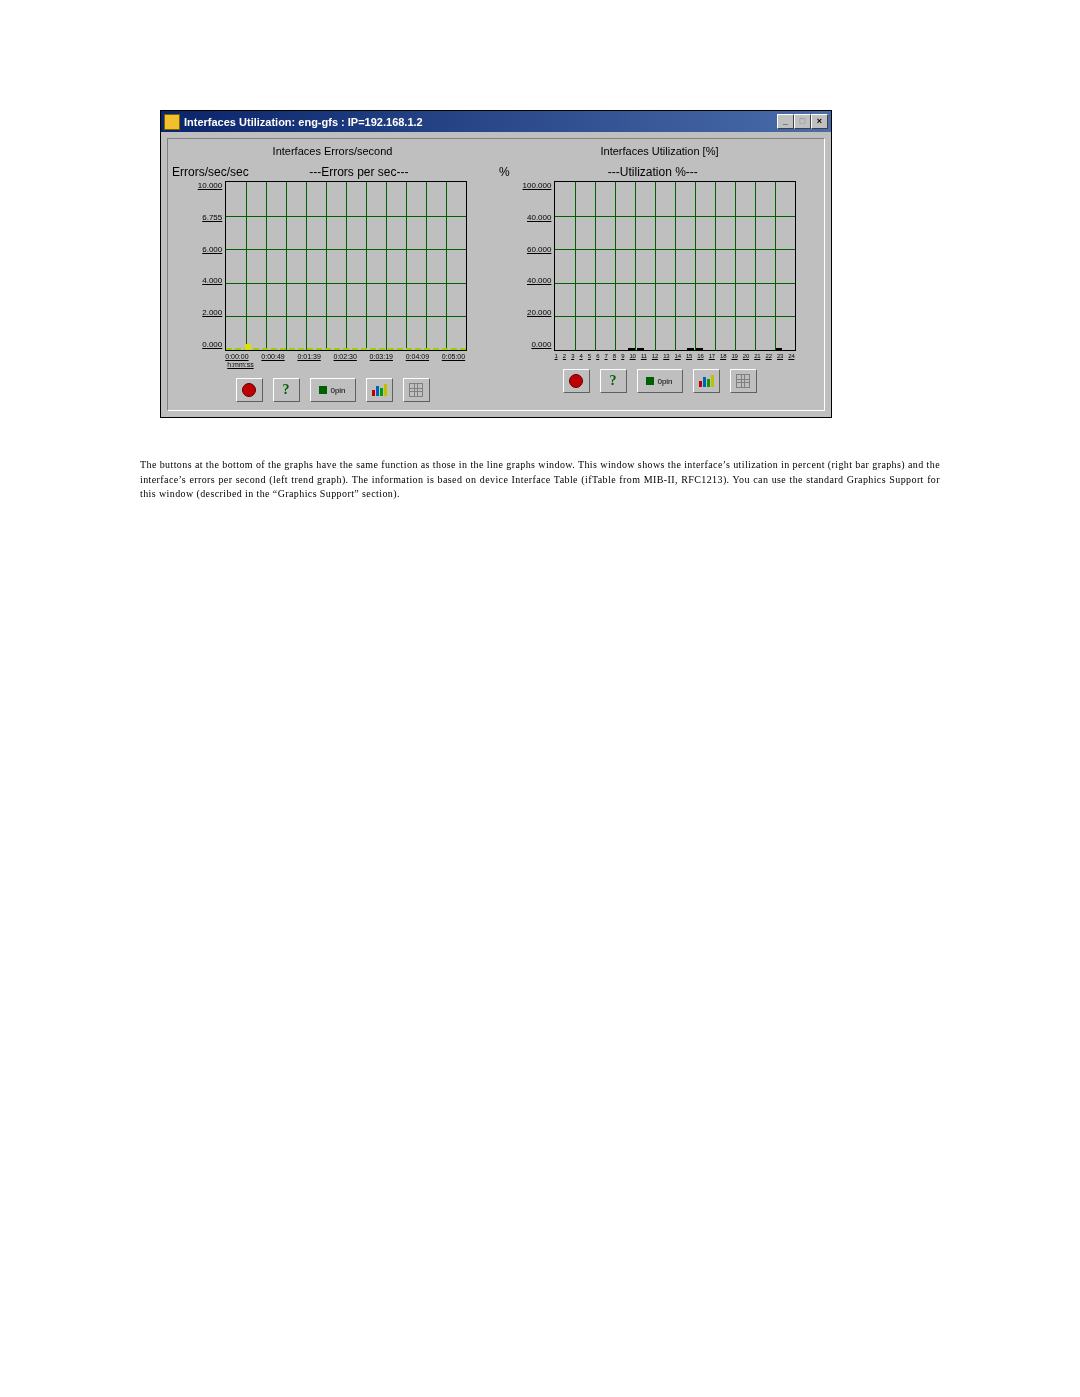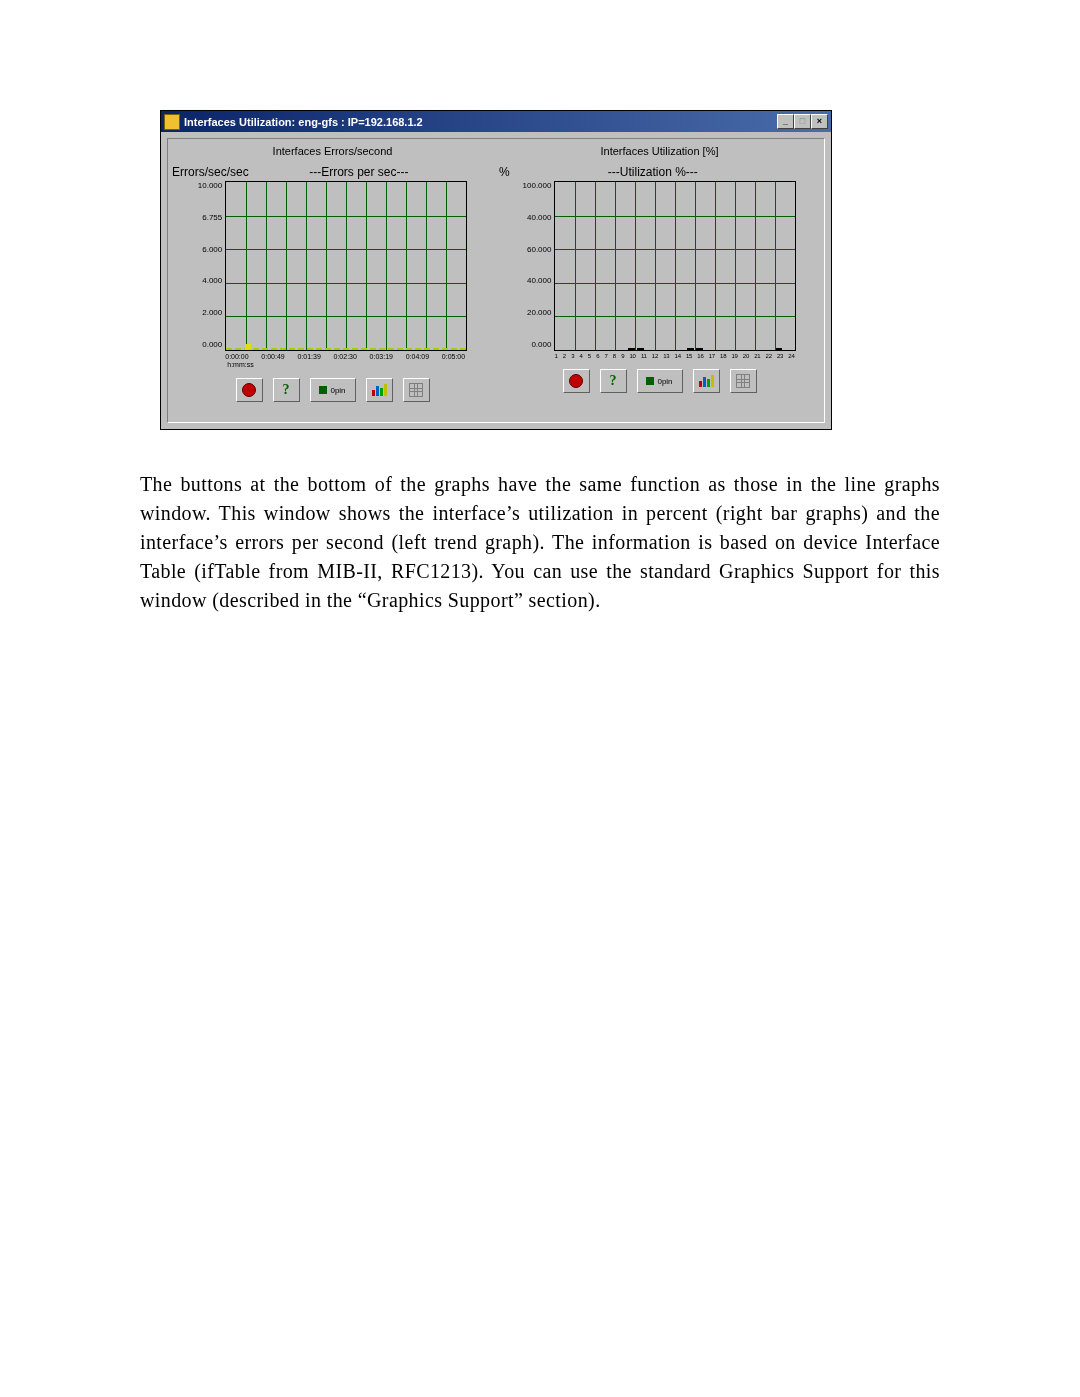--- a/index.html
+++ b/index.html
@@ -62,21 +62,21 @@
   .win-body {
     padding: 6px;
     background: #bfbfbf;
   }
 
   .inner-panel {
     border-top: 1px solid #808080;
     border-left: 1px solid #808080;
     border-right: 1px solid #fff;
     border-bottom: 1px solid #fff;
-    padding: 4px 6px 20px;
+    padding: 4px 6px 8px;
     background: #bfbfbf;
   }
 
   .charts-row {
     display: flex;
     justify-content: space-between;
     gap: 10px;
   }
 
   .chart-block {
@@ -98,20 +98,21 @@
     margin-bottom: 2px;
     width: 100%;
     display: flex;
     justify-content: space-between;
     padding: 0 4px 0 0;
   }
 
   .plot-wrap {
     display: flex;
     align-items: stretch;
+    text-decoration: underline;
   }
 
   .y-axis {
     display: flex;
     flex-direction: column;
     justify-content: space-between;
     align-items: flex-end;
     font-size: 8px;
     color: #000;
     padding-right: 3px;
@@ -236,21 +237,21 @@
   
   .caption {
     font-family: Arial, Helvetica, sans-serif;
     font-weight: bold;
     font-size: 15px;
     text-align: center;
     margin: 30px 0 24px;
   }
   .body-text {
     font-family: Georgia, "Times New Roman", serif;
-    font-size: 20px;
+    font-size: 10px;
     line-height: 1.45;
     letter-spacing: 0.4px;
     text-align: justify;
   }
 </style>
 </head>
 <body>
 
 <div class="page">
 

